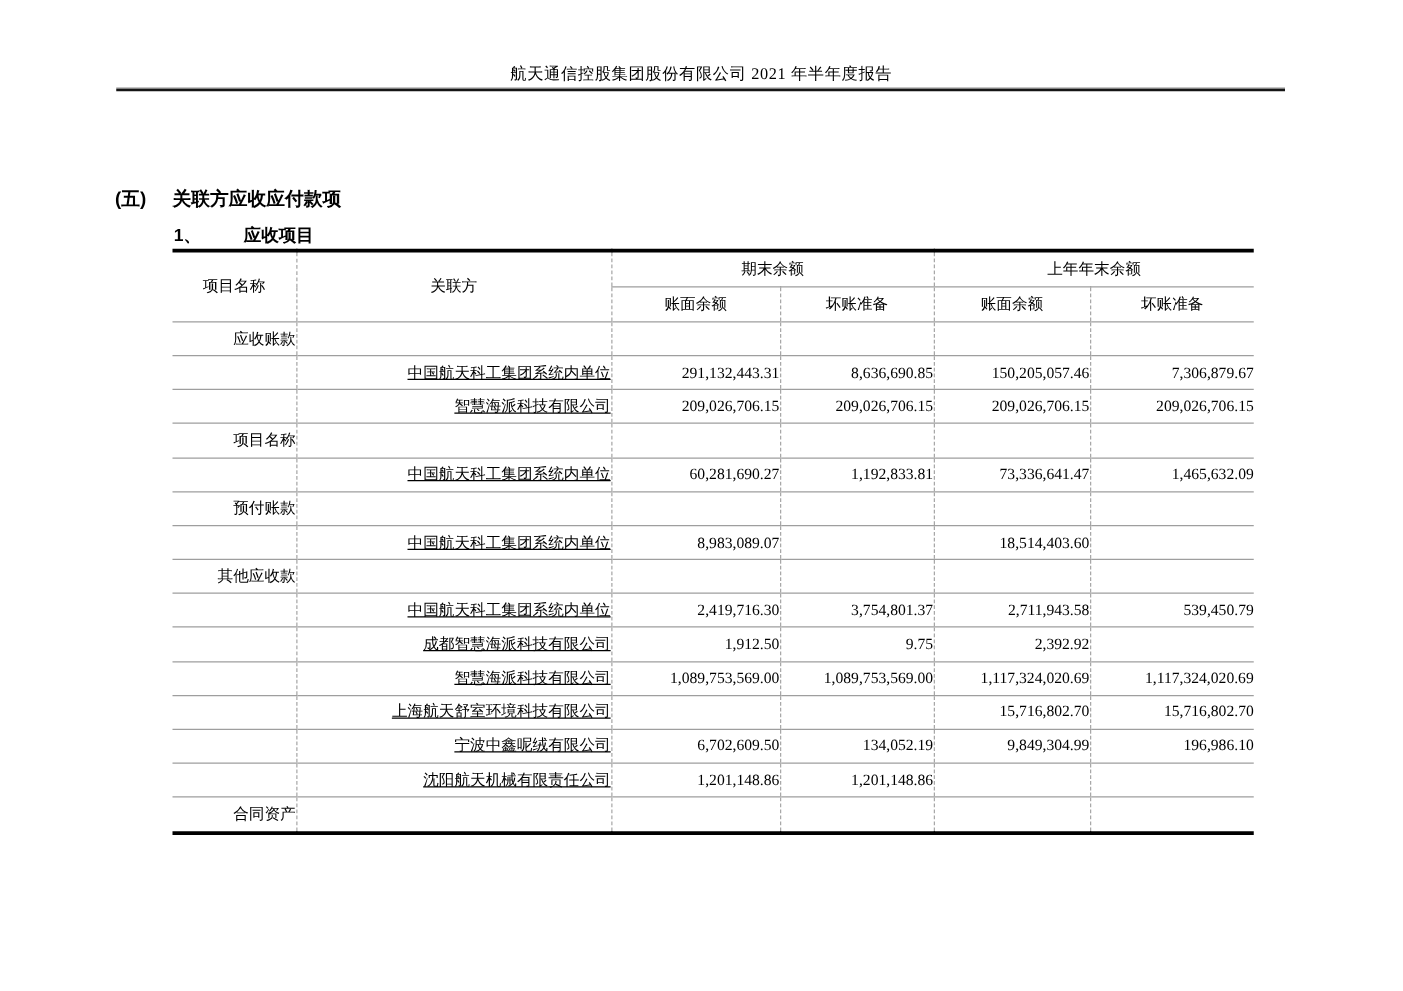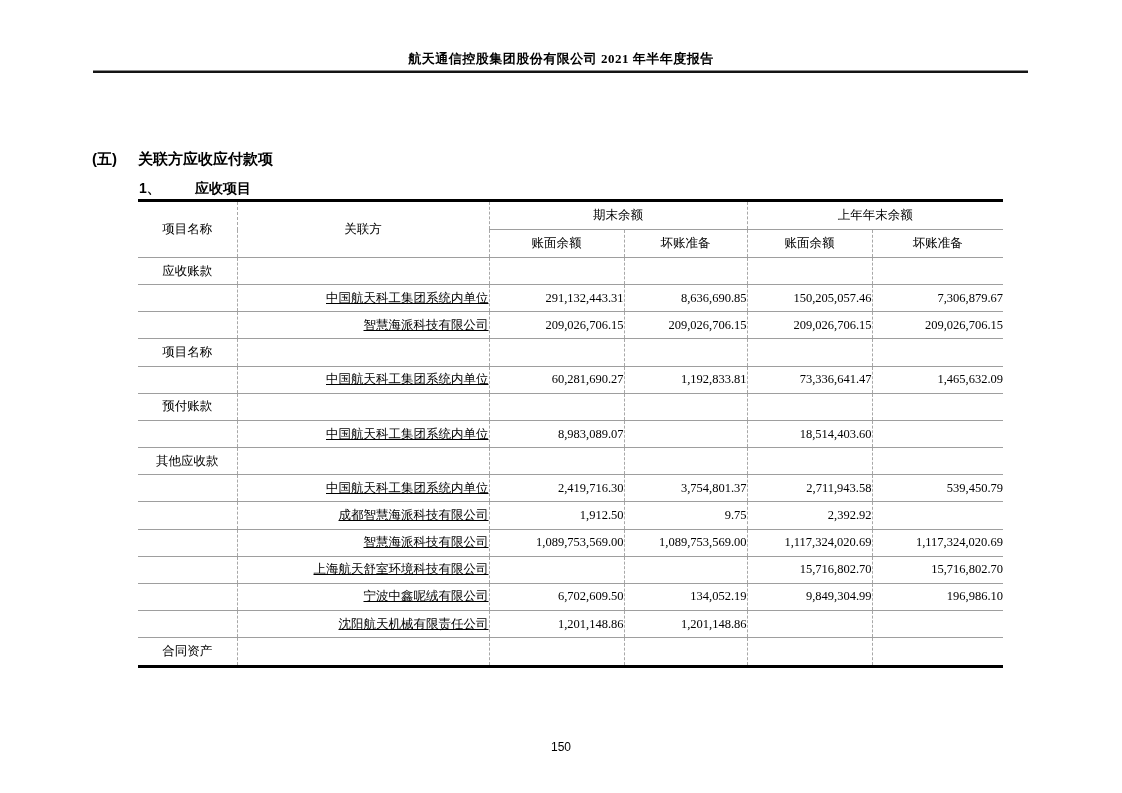--- a/index.html
+++ b/index.html
@@ -3,21 +3,21 @@
 <meta charset="utf-8">
 <style>
   html,body { margin:0; padding:0; background:#fff; }
   .page {
     position:relative; width:1122px; height:793px; background:#ffffff;
     font-family:"Liberation Serif","DejaVu Serif",serif; color:#000;
     overflow:hidden;
   }
   .doc-header-title {
     position:absolute; top:50px; left:0; width:1122px; text-align:center;
-    font-size:13px; font-weight:bold; letter-spacing:0.5px;
+    font-size:13px; font-weight:normal; letter-spacing:0.5px;
   }
   .doc-header-rule {
     position:absolute; top:70px; left:93px; width:935px; height:0;
     border-top:1px solid #8d8d8d; border-bottom:2px solid #151515;
   }
   .section-heading {
     position:absolute; top:150px; left:0; width:1122px;
     font-family:"Liberation Sans","DejaVu Sans",sans-serif;
     font-size:15px; font-weight:bold;
   }
@@ -41,21 +41,21 @@
     font-weight:normal; vertical-align:middle; overflow:hidden;
     white-space:nowrap; padding:0;
     border-bottom:1px solid #9e9e9e;
     border-right:1px dashed #a8a8a8;
   }
   table.receivables th:last-child, table.receivables td:last-child { border-right:none; }
   table.receivables tr.last-row td { border-bottom:none;margin-top:37px; }
   thead th { text-align:center; }
   tr.hrow1 { height:29px; }
   tr.hrow2 { height:28px; }
-  .c-item  { text-align:center; padding-left:4px; }
+  .c-item  { text-align:right; padding-left:4px; }
   .c-party { text-align:right; padding-left:9px;text-decoration:underline; }
   .c-num   { text-align:right; padding-right:9px; }
 
   .page-number {
     position:absolute; top:740px; left:0; width:1122px; text-align:center;
     font-family:"Liberation Sans","DejaVu Sans",sans-serif; font-size:12px;
   }
 </style>
 </head>
 <body>
@@ -214,15 +214,14 @@
         <td class="c-item">合同资产</td>
         <td class="c-party"></td>
         <td class="c-num"></td>
         <td class="c-num"></td>
         <td class="c-num"></td>
         <td class="c-num"></td>
       </tr>
     </tbody>
   </table>
 
-  <div class="page-number">150</div>
 
 </div>
 
 </body></html>

